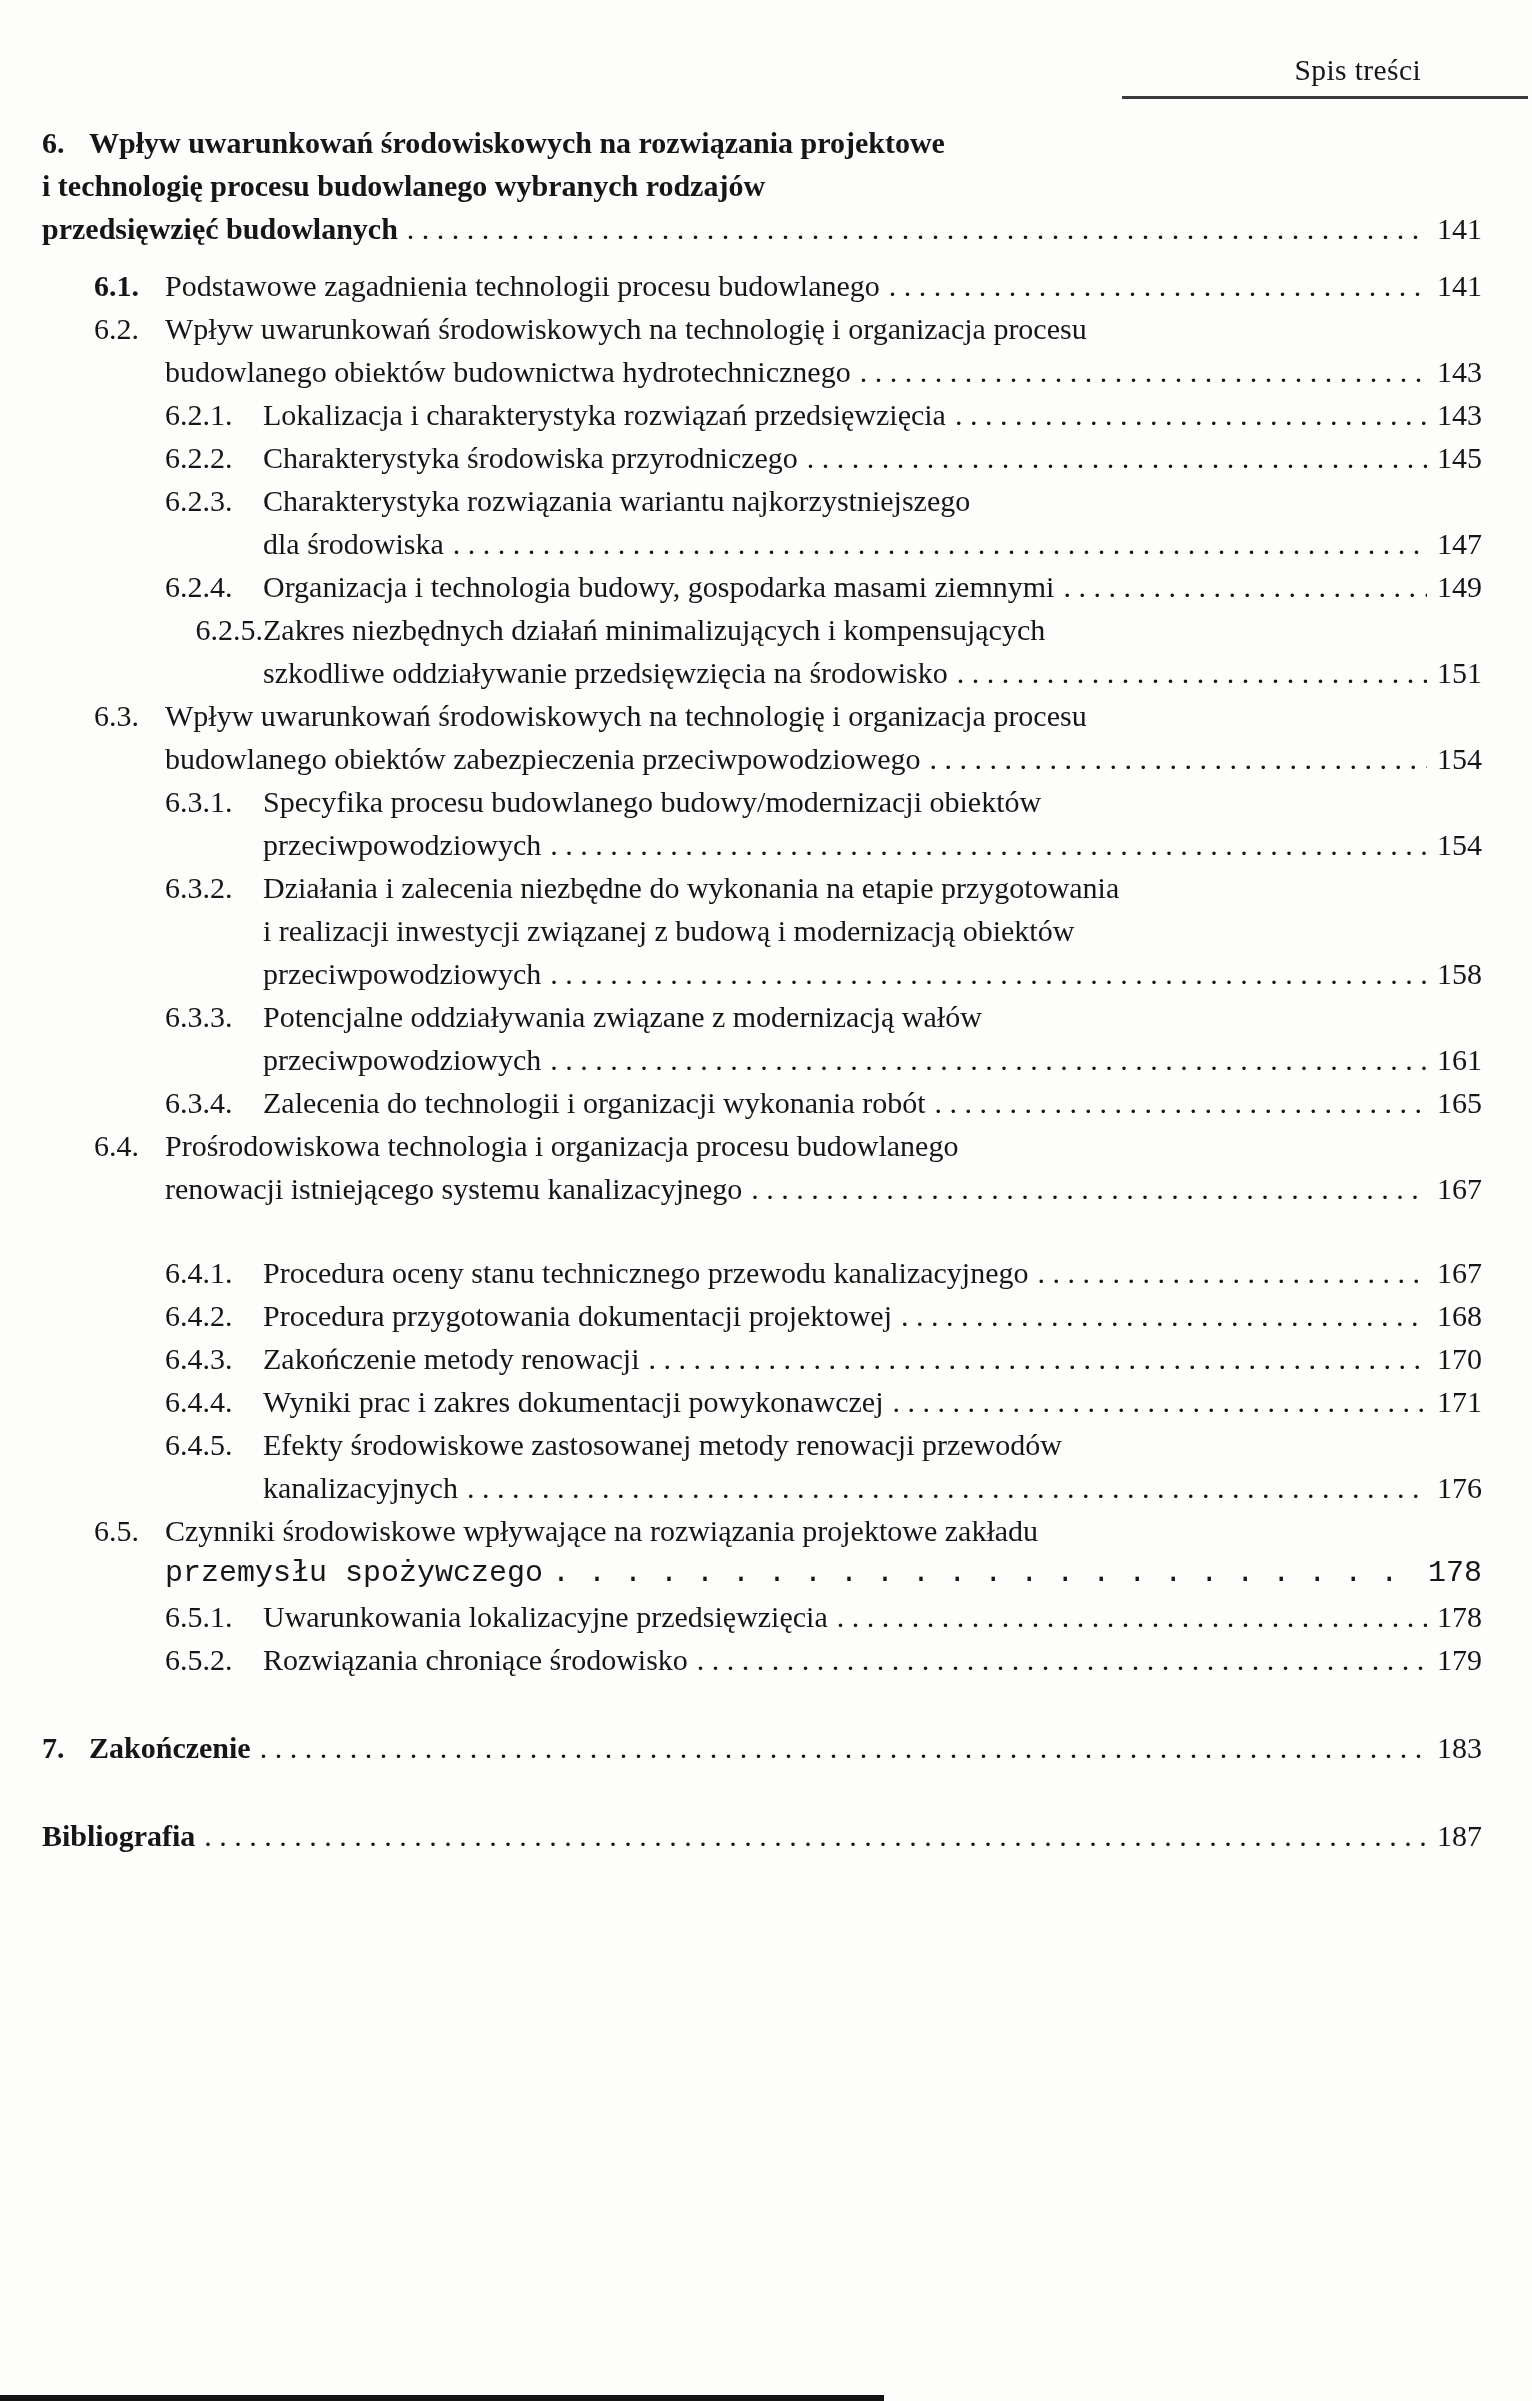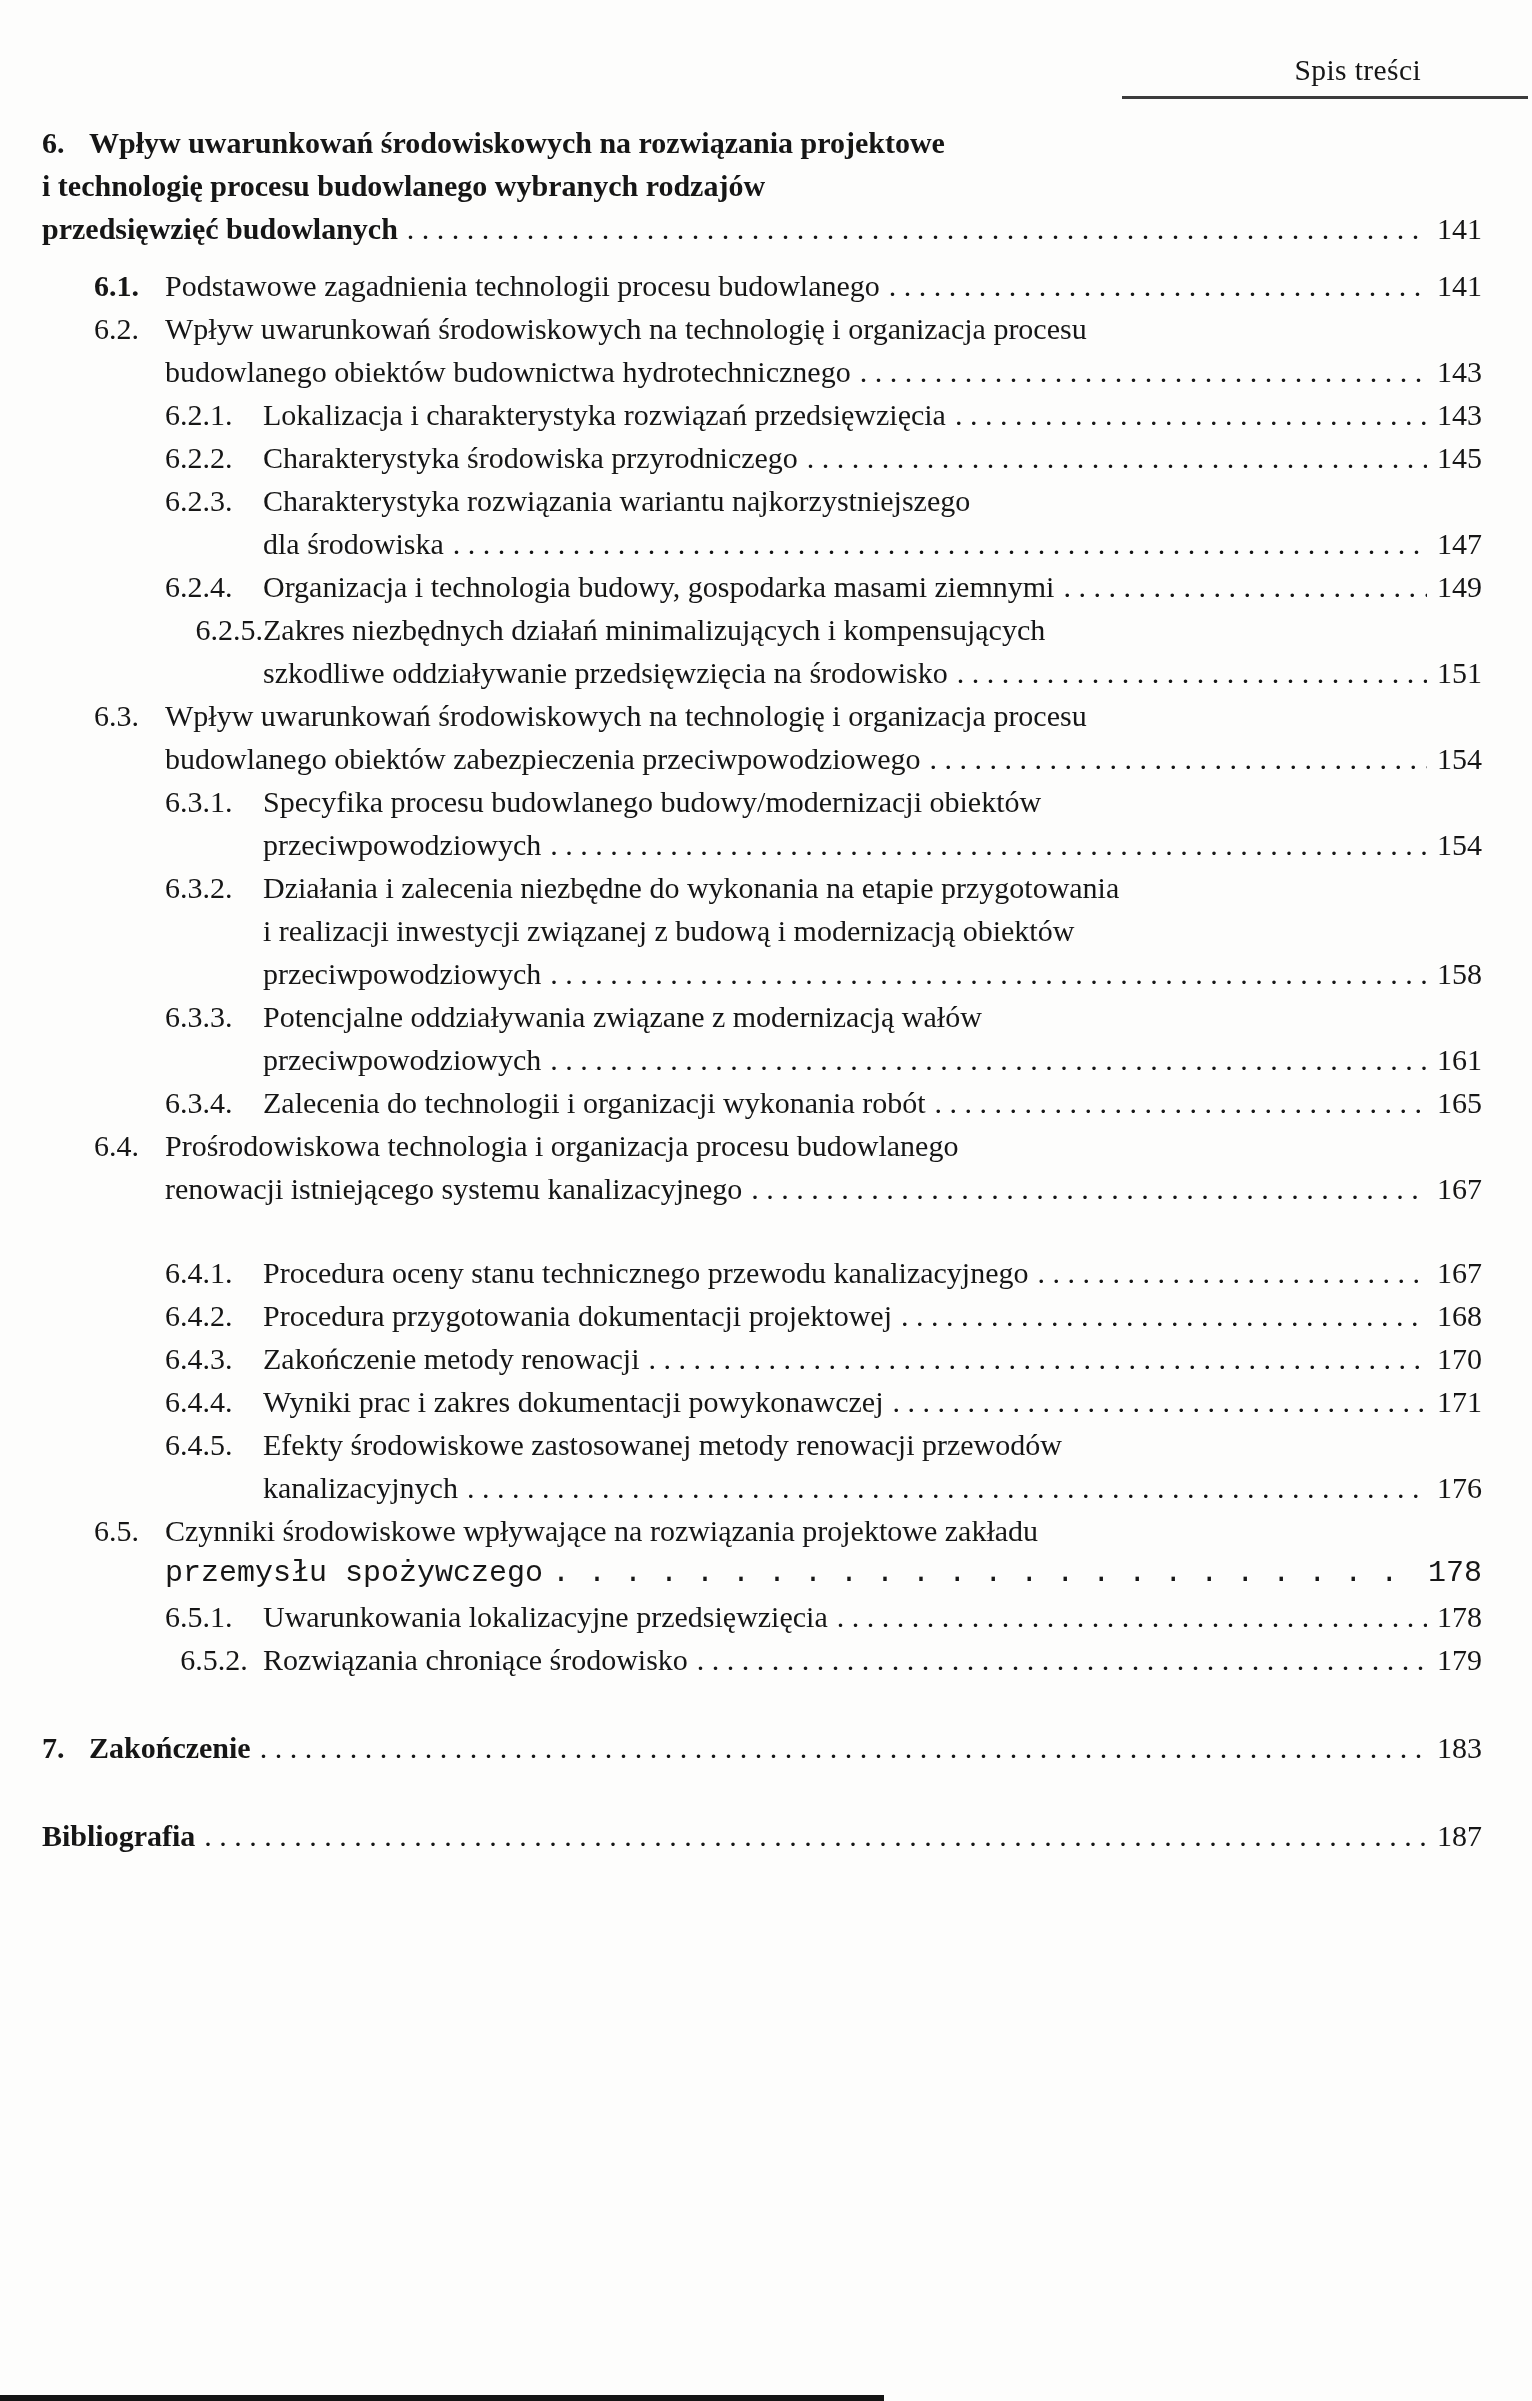--- a/index.html
+++ b/index.html
@@ -276,21 +276,21 @@
       <div class="entry" style="padding-left: 123px;">
         <div class="line">
           <span class="num" style="width: 98px;">6.5.1.</span>
           <span class="txt">Uwarunkowania lokalizacyjne przedsięwzięcia</span>
           <span class="leader"></span>
           <span class="pg">178</span>
         </div>
       </div>
       <div class="entry" style="padding-left: 123px;">
         <div class="line">
-          <span class="num" style="width: 98px; text-align: center;">6.5.2.</span>
+          <span class="num" style="width: 98px;">6.5.2.</span>
           <span class="txt">Rozwiązania chroniące środowisko</span>
           <span class="leader"></span>
           <span class="pg">179</span>
         </div>
       </div>
       <div class="entry bold" style="padding-left: 0px; margin-top: 45px;">
         <div class="line">
           <span class="num" style="width: 47px;">7.</span>
           <span class="txt">Zakończenie</span>
           <span class="leader"></span>

